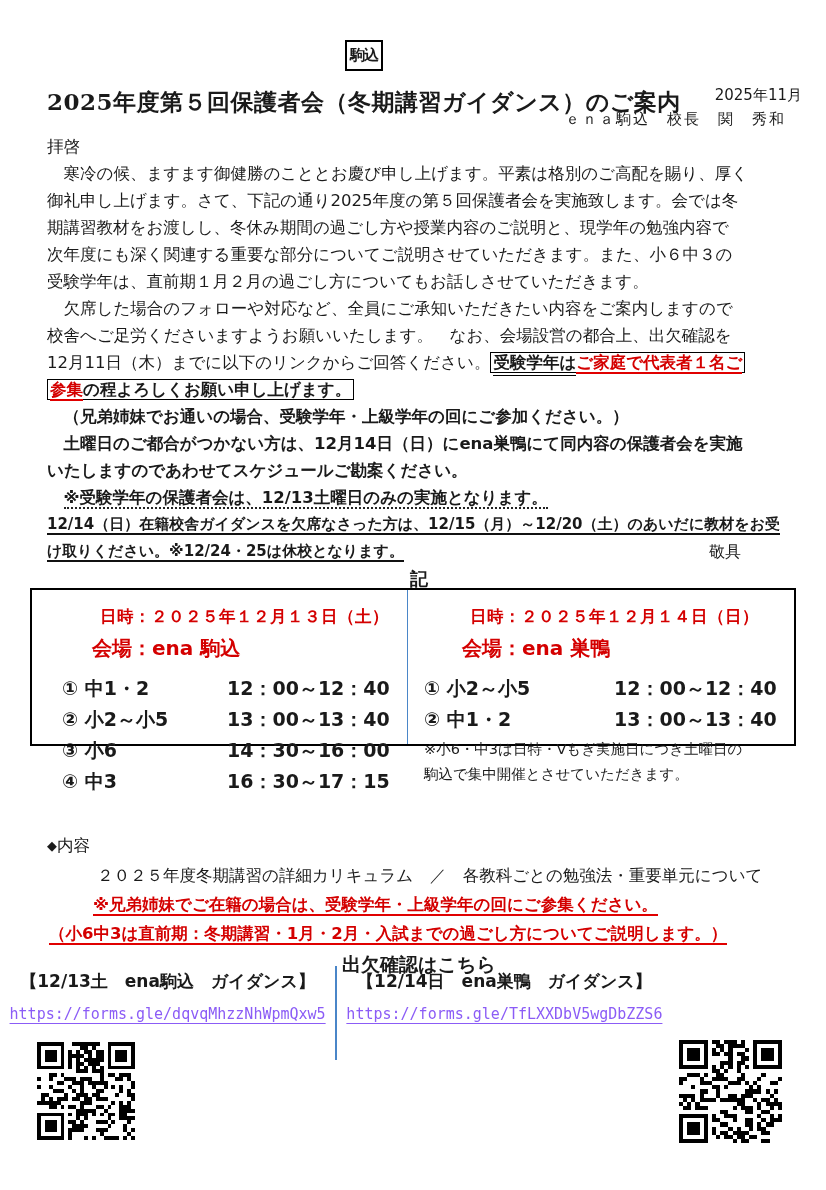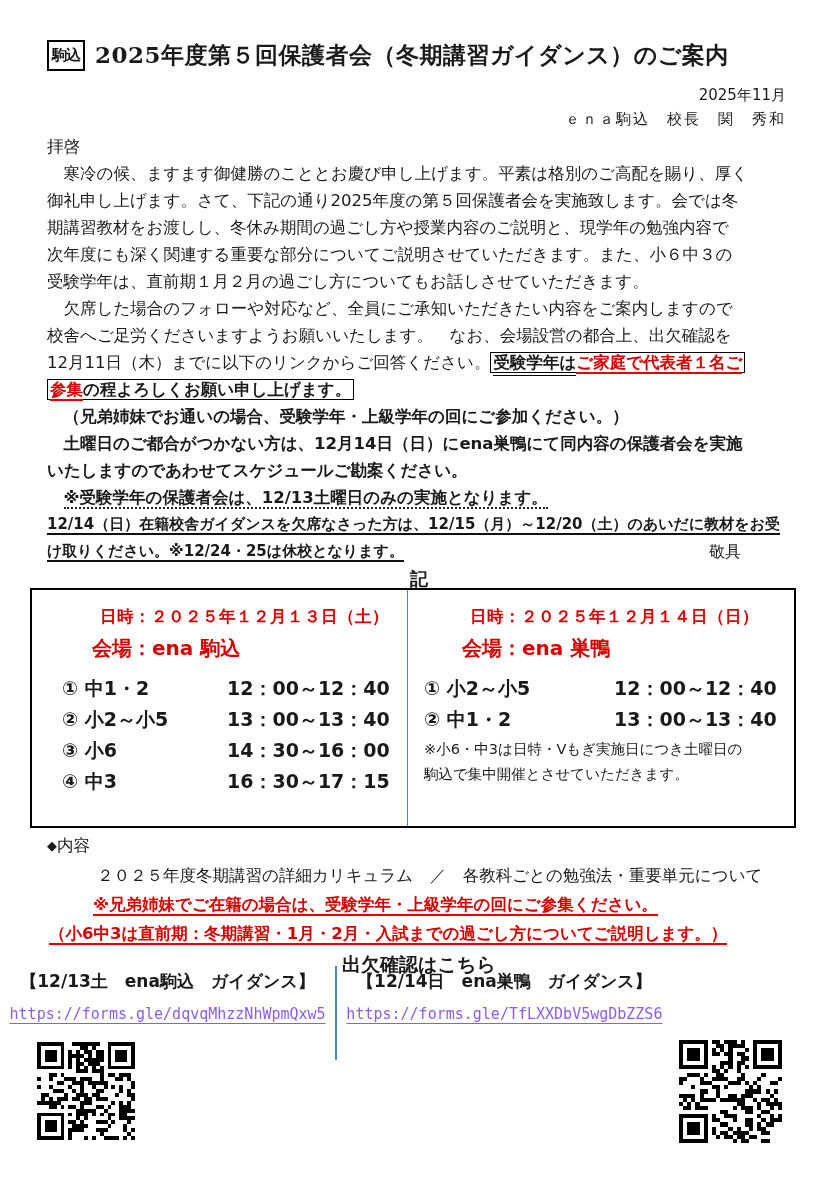--- a/index.html
+++ b/index.html
@@ -2,39 +2,39 @@
 <html><head>
 <meta charset="utf-8">
 <style>
   html,body{margin:0;padding:0;}
   body{
     width:826px;height:1190px;position:relative;background:#ffffff;
     font-family:"DejaVu Sans","Liberation Sans",sans-serif;color:#1a1a1a;
     overflow:hidden;
   }
   
-  .title-row{position:absolute;top:40px;left:47px;display:flex;align-items:center;gap:10px;}
+  .title-row{position:absolute;top:40px;left:47px;display:flex;align-items:center;gap:16px;flex-direction:column;}
   .badge{border:2px solid #000;font-size:15px;font-weight:600;padding:6px 3px;line-height:1;letter-spacing:-1px;}
   .doc-title{font-size:23px;font-weight:600;letter-spacing:0.5px;font-family:"DejaVu Serif","Liberation Serif",serif;}
-  .hdr-date{position:absolute;top:86px;right:40px;font-size:15px;}
+  .hdr-date{position:absolute;top:86px;right:24px;font-size:15px;}
   .hdr-author{position:absolute;top:110px;right:40px;font-size:15px;letter-spacing:2px;}
   
   .letter{position:absolute;top:133px;left:47px;width:744px;font-size:16.5px;line-height:27px;}
   .ln{white-space:nowrap;}
   .small-bold{font-size:15px;font-weight:700;}
   .u-solid{border-bottom:2px solid #111;}
   .u-dotted{border-bottom:2px dotted #222;}
   .boxseg{border:1.8px solid #000;padding:0 2px;font-weight:700;margin-top:24px;}
   .dbl-u{border-bottom:4px double #000;}
   .red{color:#d40000;}
   .red-u{border-bottom:2.5px solid #e00000;}
   .keigu{float:right;margin-right:50px;}
   .kiline{text-align:center;font-weight:700;font-size:18px;}
   
-  .sched{position:absolute;top:588px;left:30px;width:766px;height:240px;border:2.5px solid #000;box-sizing:border-box;display:flex;}
+  .sched{position:absolute;top:588px;left:30px;width:766px;height:158px;border:2.5px solid #000;box-sizing:border-box;display:flex;}
   .sched-col{box-sizing:border-box;padding-top:16px;}
   .sched-col.left{width:375px;padding-left:30px;}
   .sched-col.right{flex:1;padding-left:16px;border-left:1.5px solid #4a86c8;}
   .sc-date{font-size:16.5px;font-weight:700;letter-spacing:0.5px;}
   .sc-venue{font-size:20px;font-weight:600;margin-top:7px;}
   .sc-rows{margin-top:9px;font-size:19px;font-weight:600;}
   .sc-row{display:flex;height:31px;align-items:flex-end;}
   .sched-col.left .sc-row .g{width:165px;}
   .sched-col.right .sc-row .g{width:190px;}
   .sc-note{font-size:14.5px;line-height:25px;margin-top:4px;font-weight:500;}

